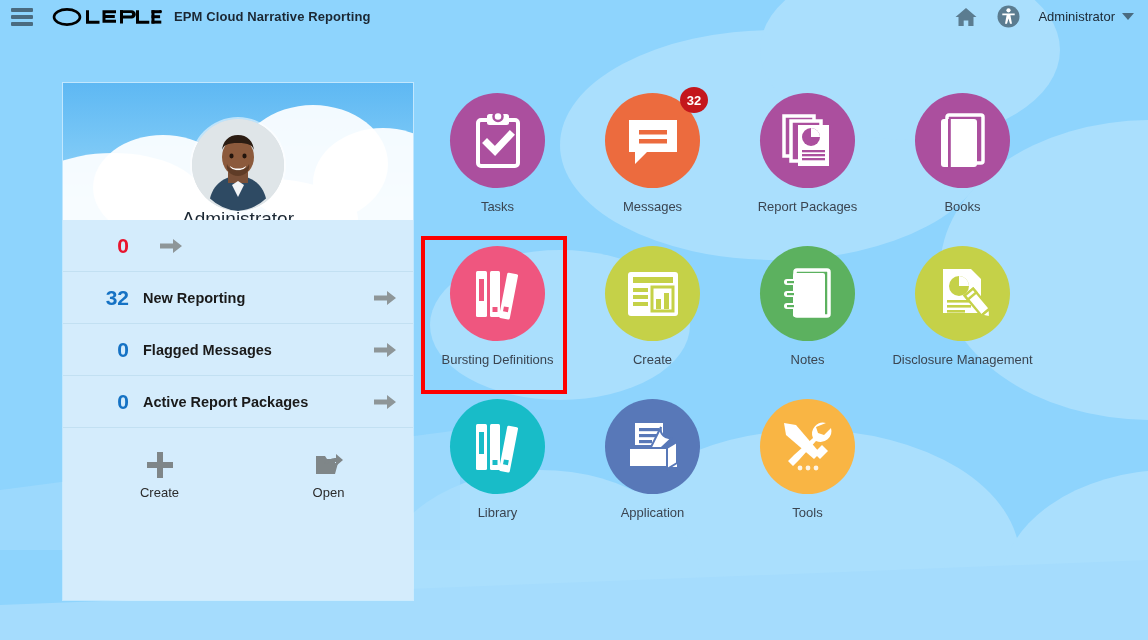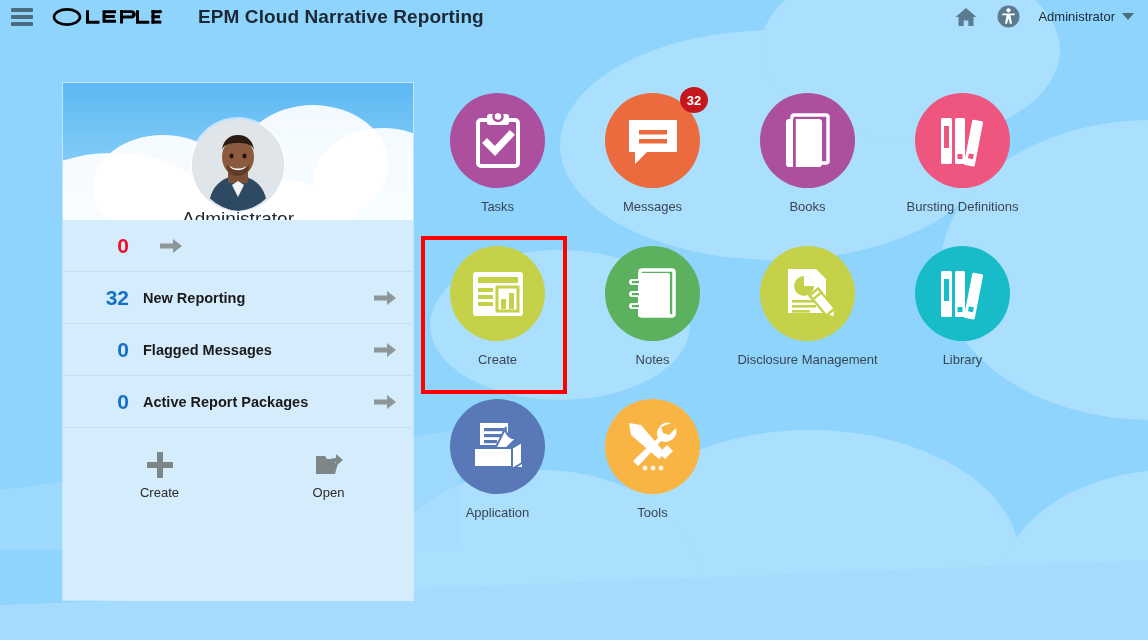--- a/index.html
+++ b/index.html
@@ -17,21 +17,21 @@
   .band{position:absolute;background:#a5dcfd;}
 
   
   .header{position:absolute;left:0;top:0;width:1148px;height:33px;z-index:20;
           display:flex;align-items:center;}
   .ham{width:44px;height:33px;display:flex;flex-direction:column;justify-content:center;
        align-items:center;gap:3px;cursor:pointer;}
   .ham i{display:block;width:22px;height:4px;background:#4a6b80;border-radius:1px;}
   .oracle-logo{margin-left:8px;display:flex;align-items:flex-start;}
   .oracle-logo svg{display:block;}
-  .app-title{margin-left:36px;font-size:19px;color:#1b2733;font-weight:bold;letter-spacing:.1px;}
+  .app-title{margin-left:12px;font-size:13px;color:#1b2733;font-weight:bold;letter-spacing:.1px;}
   .hdr-right{margin-left:auto;display:flex;align-items:center;gap:18px;padding-right:14px;}
   .hdr-icon{width:24px;height:24px;display:flex;align-items:center;justify-content:center;cursor:pointer;}
   .user-name{font-size:13px;color:#1b2733;display:flex;align-items:center;gap:7px;cursor:pointer;}
   .caret{width:0;height:0;border-left:6px solid transparent;border-right:6px solid transparent;
          border-top:7px solid #4a6b80;}
 
   
   .panel{position:absolute;left:63px;top:83px;width:350px;height:517px;z-index:10;
          background:#d4ecfc;box-shadow:0 0 0 1px rgba(255,255,255,.45);}
   .panel-photo{position:relative;height:137px;width:100%;overflow:hidden;
@@ -248,20 +248,37 @@
         <svg width="56" height="50" viewBox="0 0 56 50">
           <path d="M4 4h48v32H22L10 48V36H4z" fill="#fff"></path>
           <rect x="14" y="14" width="28" height="4.5" fill="#ec6b3e"></rect>
           <rect x="14" y="23" width="28" height="4.5" fill="#ec6b3e"></rect>
         </svg>
         <div class="badge">32</div>
       </div>
       <div class="tile-label">Messages</div>
     </div>
 
+    <div class="tile">
+      <div class="circle" style="background:#ab4f9e">
+        <svg width="56" height="56" viewBox="0 0 56 56">
+          <rect x="4" y="3" width="30" height="40" fill="none" stroke="#fff" stroke-width="3.5"></rect>
+          <rect x="11" y="8" width="30" height="40" fill="#ab4f9e" stroke="#fff" stroke-width="3.5"></rect>
+          <rect x="18" y="12" width="31" height="41" fill="#fff"></rect>
+          <circle cx="31" cy="24" r="9" fill="#ab4f9e"></circle>
+          <path d="M31 24V15a9 9 0 0 1 9 9z" fill="#fff"></path>
+          <g fill="#ab4f9e">
+            <rect x="22" y="37" width="23" height="2.3"></rect>
+            <rect x="22" y="41" width="23" height="2.3"></rect>
+            <rect x="22" y="45" width="23" height="2.3"></rect>
+          </g>
+        </svg>
+      </div>
+      <div class="tile-label">Report Packages</div>
+    </div>
 
     <div class="tile">
       <div class="circle" style="background:#ab4f9e">
         <svg width="52" height="56" viewBox="0 0 52 56">
           <rect x="10" y="2" width="36" height="48" rx="2" fill="none" stroke="#fff" stroke-width="3.5"></rect>
           <rect x="4" y="6" width="36" height="48" rx="3" fill="#fff"></rect>
           <rect x="11" y="6" width="2.8" height="48" fill="#ab4f9e"></rect>
         </svg>
       </div>
       <div class="tile-label">Books</div>

